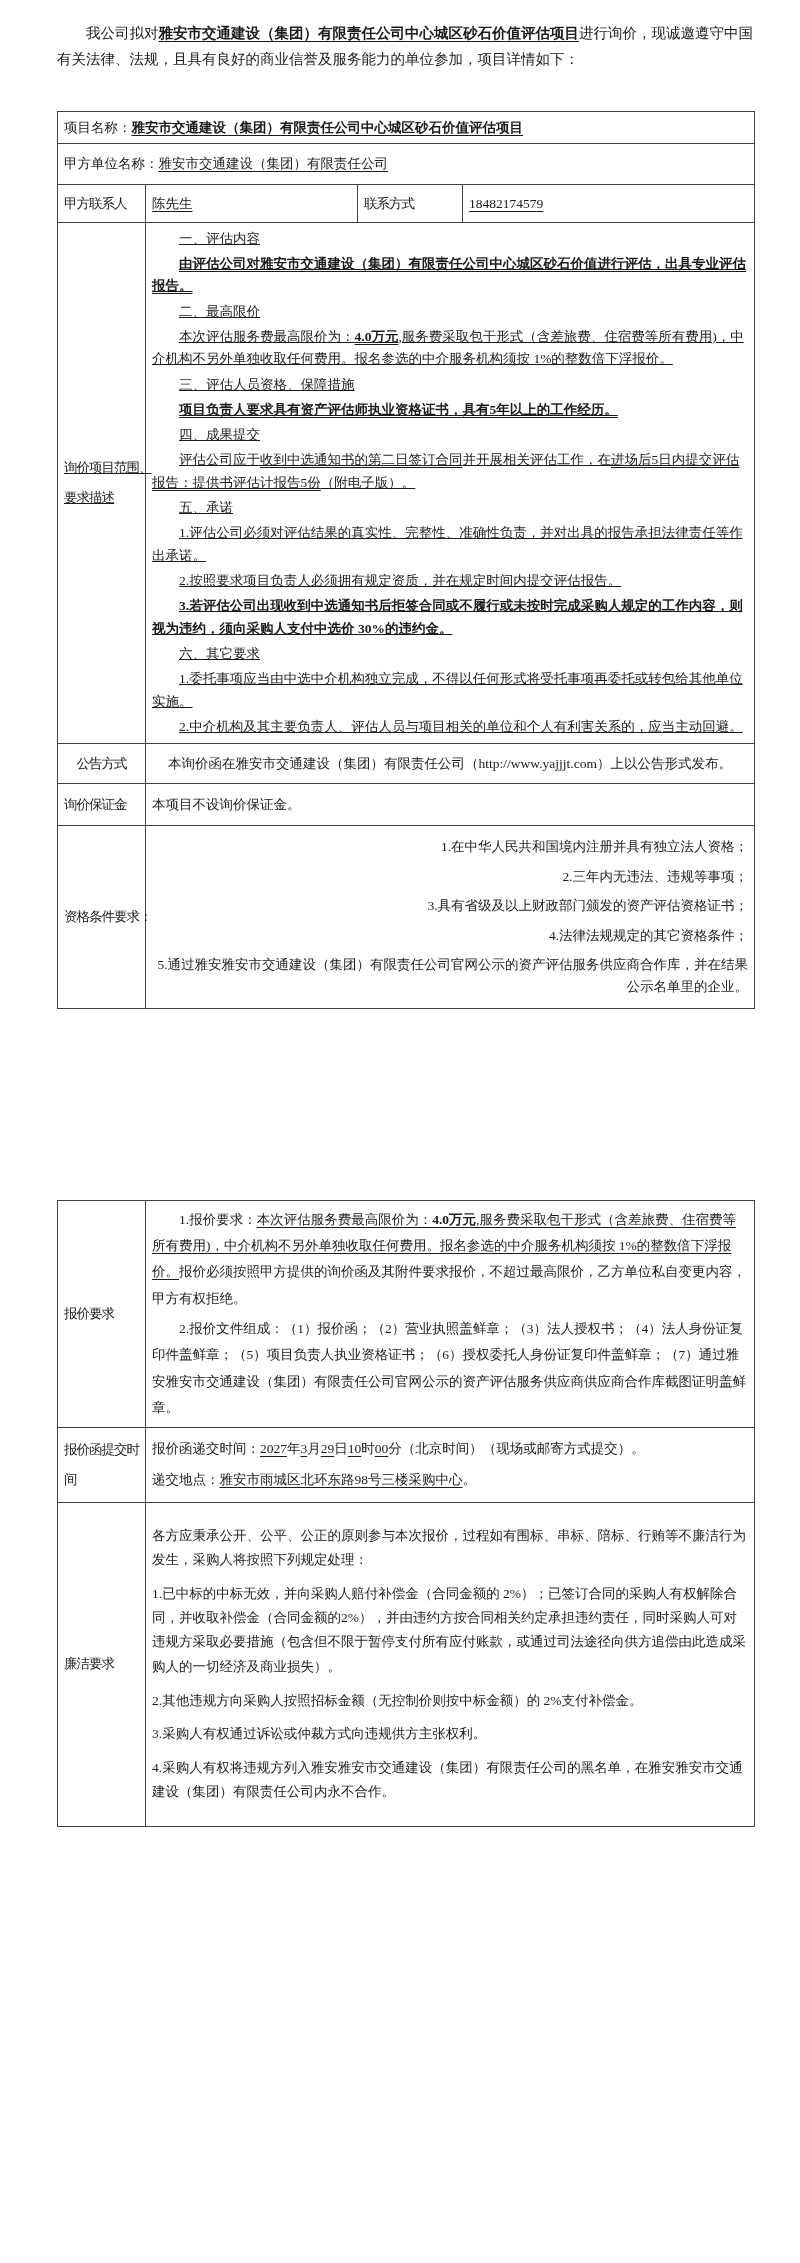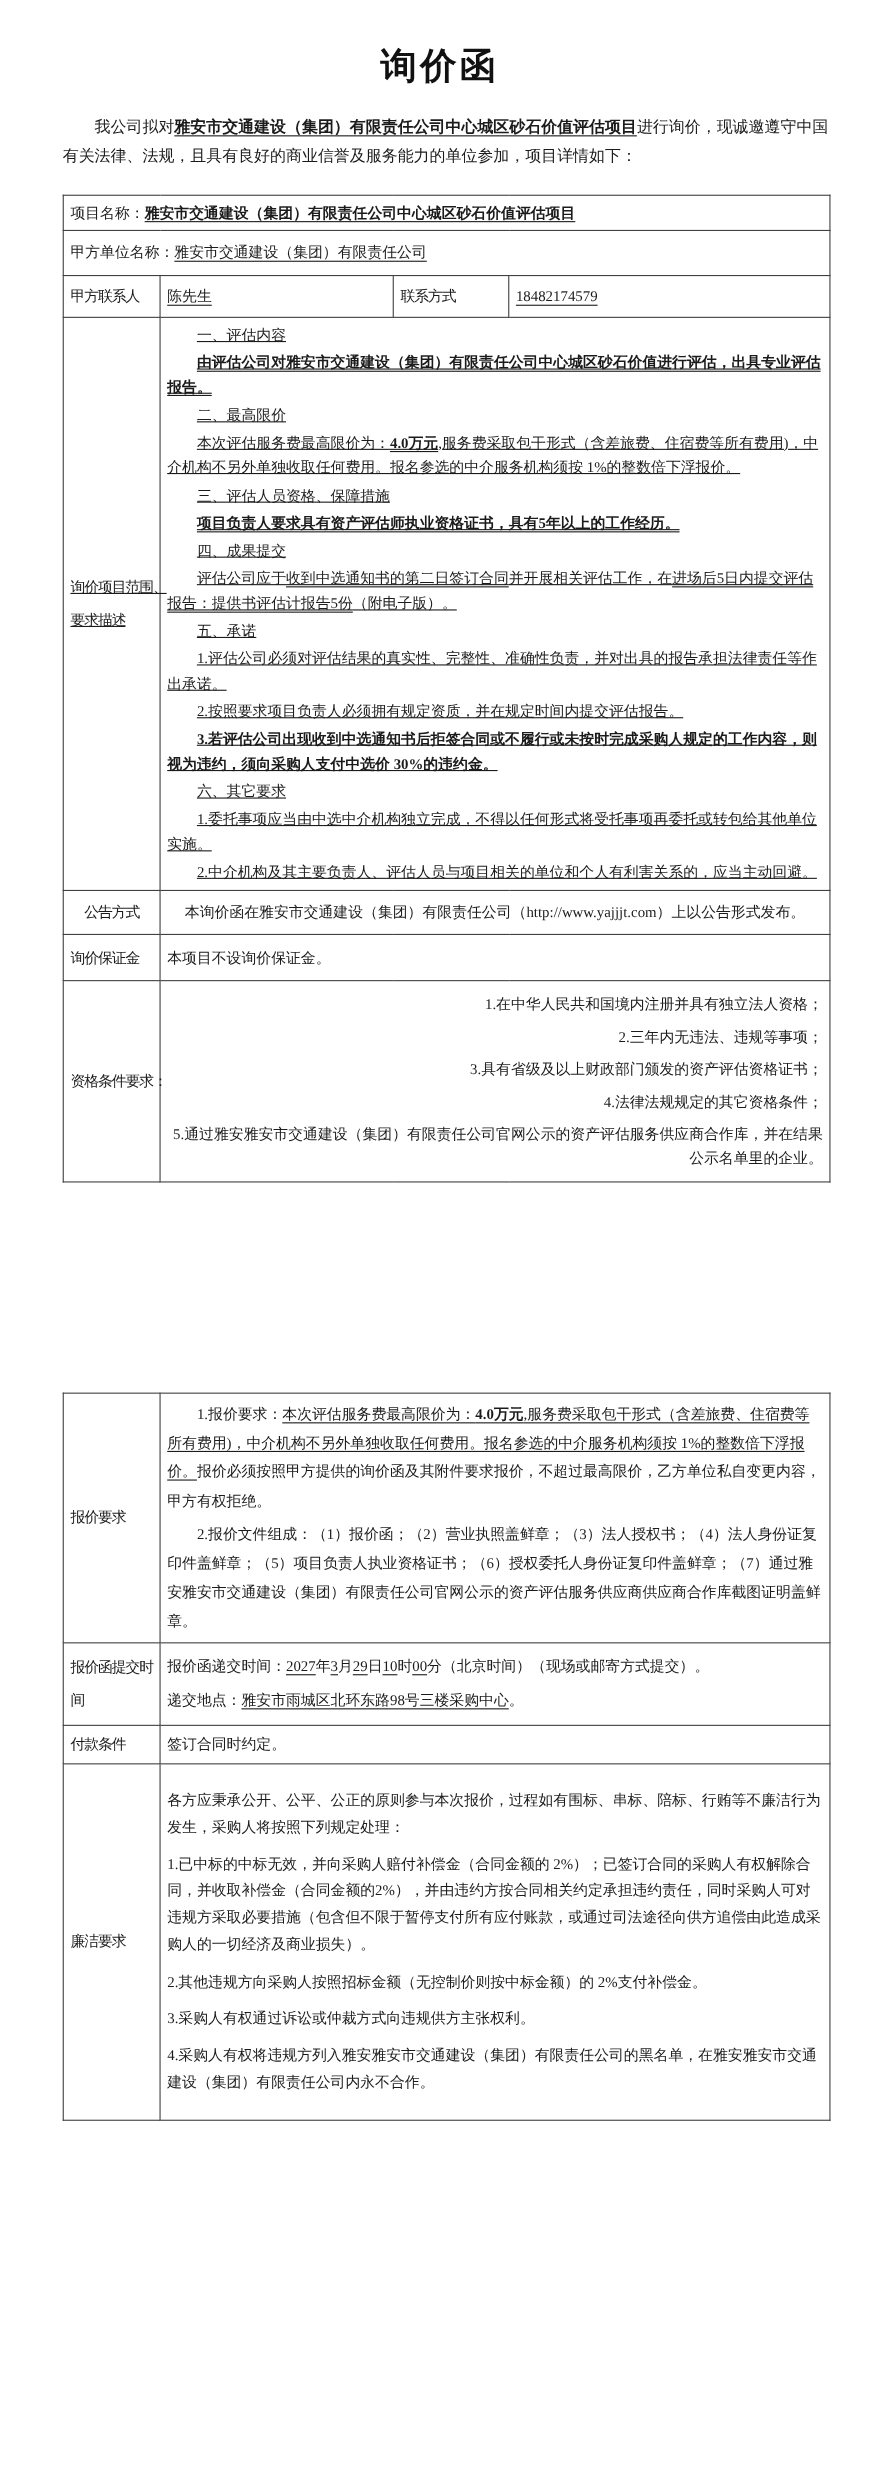--- a/index.html
+++ b/index.html
@@ -19,21 +19,21 @@
   span.b{font-weight:bold;}
   span.u{text-decoration:underline;text-underline-offset:3px;}
   table.doc{
     border-collapse:collapse;table-layout:fixed;width:697px;
     margin-left:57px;
   }
   table.doc td{
     border:1px solid #404040;font-size:13.5px;
     padding:2px 6px;vertical-align:middle;word-break:break-all;
   }
-  .t1{margin-top:22px;padding-left:36px;}
+  .t1{margin-top:39px;padding-left:36px;}
   .t2{margin-top:191px;}
   tr.r27 td{height:27px;}
   tr.r36 td{height:36px;}
   tr.r33 td{height:33px;}
   tr.r473 td{height:473px;text-decoration:underline;}
   tr.r35 td{height:35px;text-align:center;}
   tr.r37 td{height:37px;}
   tr.r172 td{height:172px;}
   tr.r176 td{height:176px;}
   tr.r65 td{height:65px;}
@@ -49,21 +49,20 @@
   td.single{vertical-align:middle;}
   td.quote .para{line-height:1.95;margin:4px 0;}
   td.time .para{line-height:1.8;margin:7px 0;}
   td.integrity .para{line-height:1.8;margin:9.5px 0;}
 </style>
 </head>
 <body>
 
 <div>
 
-  <h1 class="title">询价函</h1>
 
   <p class="intro"><span>我公司拟对</span><span class="b u">雅安市交通建设（集团）有限责任公司中心城区砂石价值评估项目</span><span>进行询价，现诚邀遵守中国有关法律、法规，且具有良好的商业信誉及服务能力的单位参加，项目详情如下：</span></p>
 
   <table class="doc t1">
     <colgroup>
       <col style="width:88px">
         <col style="width:212px">
         <col style="width:105px">
         <col style="width:292px">
     </colgroup>
@@ -160,28 +159,20 @@
     <tr class="r65">
       <td class="lbl">
             <div>报价函提交时</div>
             <div>间</div>
           </td>
       <td class="content time">
             <p class="para"><span>报价函递交时间：</span><span class="u">2027</span><span>年</span><span class="u">3</span><span>月</span><span class="u">29</span><span>日</span><span class="u">10</span><span>时</span><span class="u">00</span><span>分（北京时间）（现场或邮寄方式提交）。</span></p>
             <p class="para"><span>递交地点：</span><span class="u">雅安市雨城区北环东路98号三楼采购中心</span><span>。</span></p>
           </td>
     </tr>
-    <tr class="r30">
-      <td class="lbl">
-            <div>付款条件</div>
-          </td>
-      <td class="single">
-            <p class="para"><span>签订合同时约定。</span></p>
-          </td>
-    </tr>
     <tr class="r319">
       <td class="lbl">
             <div>廉洁要求</div>
           </td>
       <td class="content integrity">
             <p class="para"><span>各方应秉承公开、公平、公正的原则参与本次报价，过程如有围标、串标、陪标、行贿等不廉洁行为发生，采购人将按照下列规定处理：</span></p>
             <p class="para"><span>1.已中标的中标无效，并向采购人赔付补偿金（合同金额的 2%）；已签订合同的采购人有权解除合同，并收取补偿金（合同金额的2%），并由违约方按合同相关约定承担违约责任，同时采购人可对违规方采取必要措施（包含但不限于暂停支付所有应付账款，或通过司法途径向供方追偿由此造成采购人的一切经济及商业损失）。</span></p>
             <p class="para"><span>2.其他违规方向采购人按照招标金额（无控制价则按中标金额）的 2%支付补偿金。</span></p>
             <p class="para"><span>3.采购人有权通过诉讼或仲裁方式向违规供方主张权利。</span></p>
             <p class="para"><span>4.采购人有权将违规方列入雅安雅安市交通建设（集团）有限责任公司的黑名单，在雅安雅安市交通建设（集团）有限责任公司内永不合作。</span></p>

